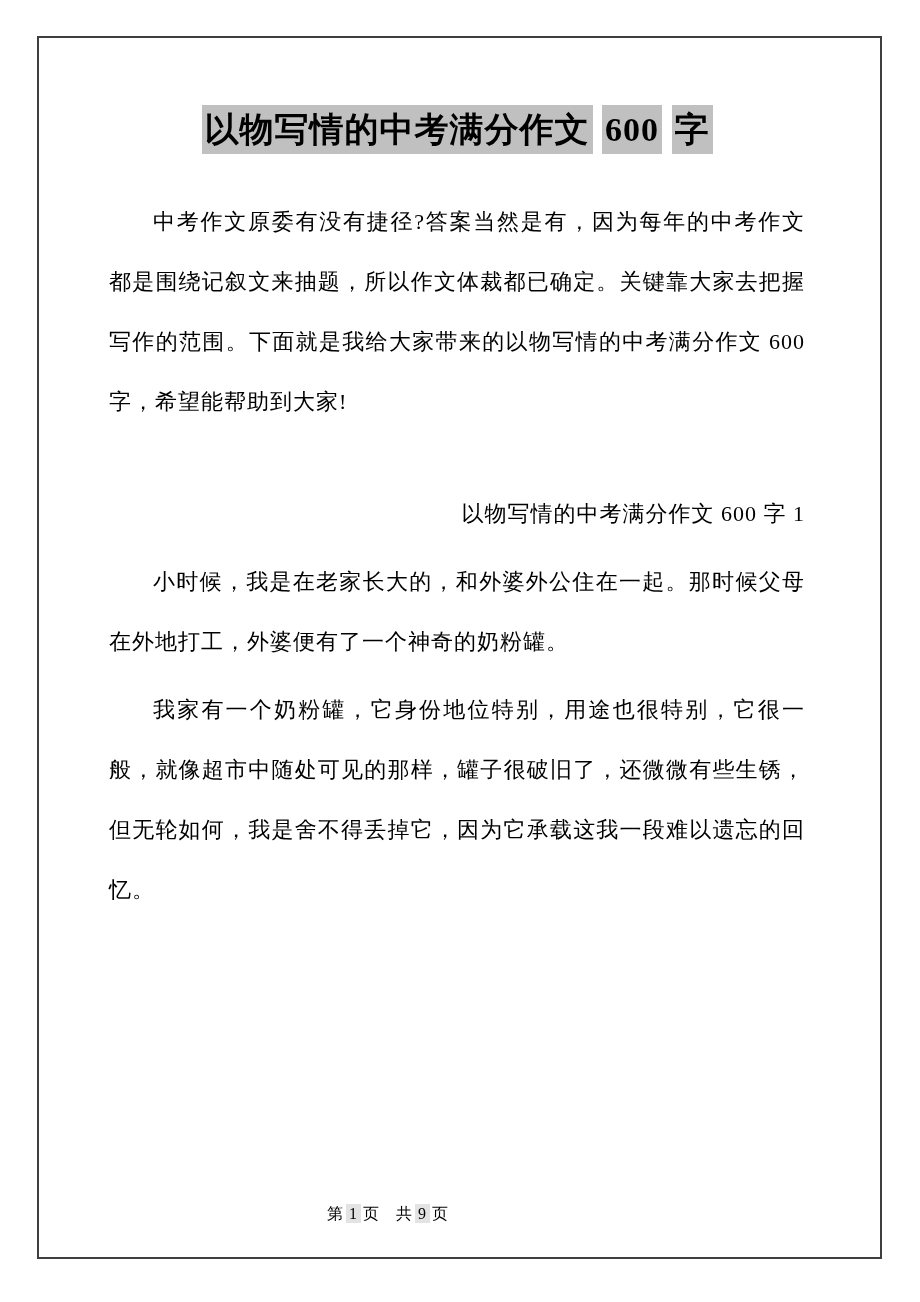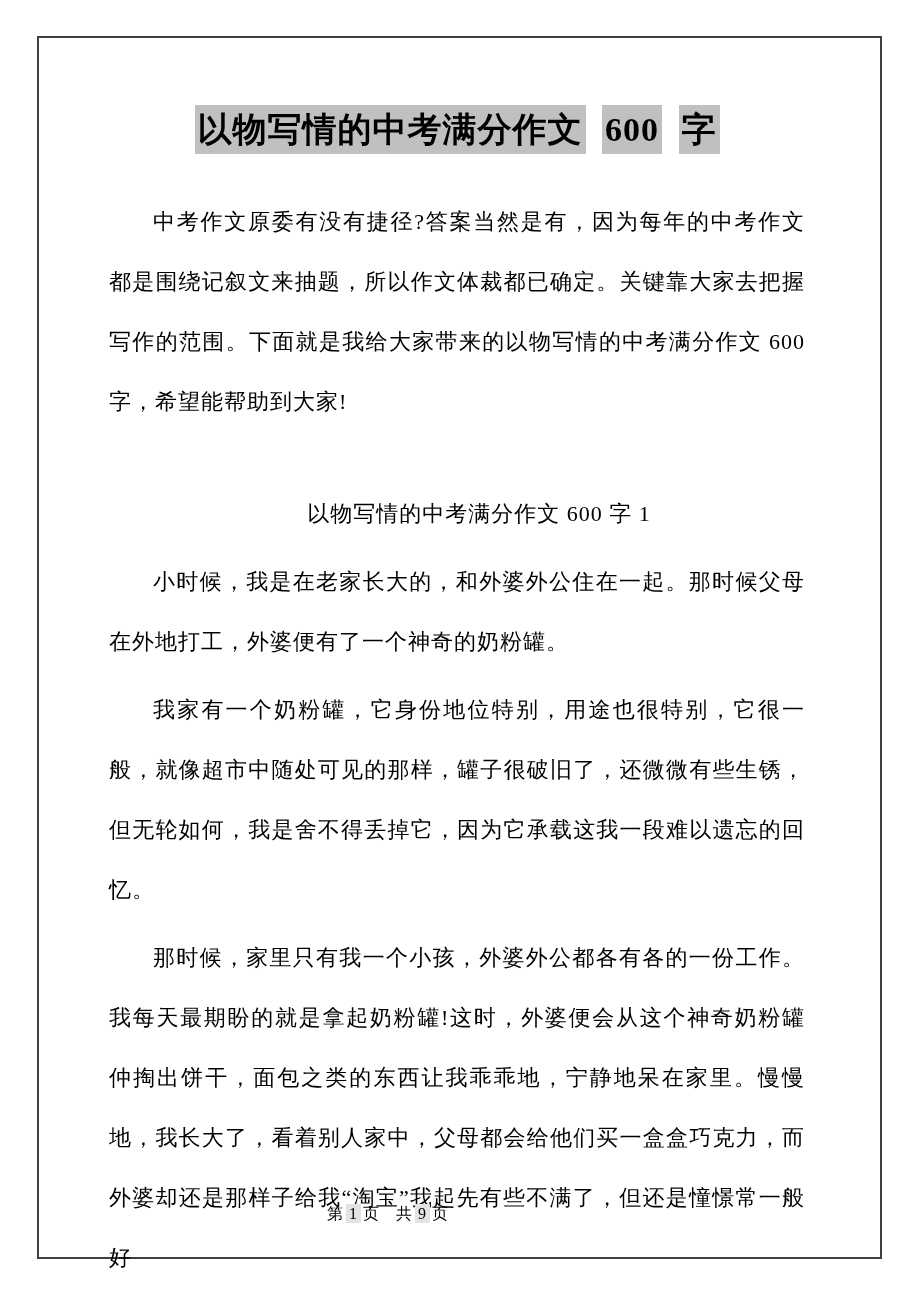--- a/index.html
+++ b/index.html
@@ -37,34 +37,33 @@
     text-align: center;
     line-height: 60px;
     letter-spacing: 1px;
     white-space: nowrap;
   }
   .doc-title .hl {
     background: #c0c0c0;
     padding: 6px 3px;
   }
   .doc-title .hl + .hl {
-    margin-left: 7px;
   }
   .para {
     margin: 8px;
     font-size: 22px;
     line-height: 60px;
     letter-spacing: 1px;
     text-align: justify;
     text-justify: inter-character;
     text-indent: 2em;
   }
   .section-head {
     margin-top: 52px;
-    text-align: center;
+    text-align: right;
   }
   .page-footer {
     position: absolute;
     left: 0;
     top: 1202px;
     width: 776px;
     text-align: center;
     font-size: 16px;
     line-height: 24px;
     letter-spacing: 1px;
@@ -90,18 +89,17 @@
     <span class="hl">600</span>
     <span class="hl">字</span>
   </h1>
 
   <p class="para">中考作文原委有没有捷径?答案当然是有，因为每年的中考作文都是围绕记叙文来抽题，所以作文体裁都已确定。关键靠大家去把握写作的范围。下面就是我给大家带来的以物写情的中考满分作文 600 字，希望能帮助到大家!</p>
 
   <p class="para section-head">以物写情的中考满分作文 600 字 1</p>
 
   <p class="para">小时候，我是在老家长大的，和外婆外公住在一起。那时候父母在外地打工，外婆便有了一个神奇的奶粉罐。</p>
   <p class="para">我家有一个奶粉罐，它身份地位特别，用途也很特别，它很一般，就像超市中随处可见的那样，罐子很破旧了，还微微有些生锈，但无轮如何，我是舍不得丢掉它，因为它承载这我一段难以遗忘的回忆。</p>
-  <p class="para">那时候，家里只有我一个小孩，外婆外公都各有各的一份工作。我每天最期盼的就是拿起奶粉罐!这时，外婆便会从这个神奇奶粉罐仲掏出饼干，面包之类的东西让我乖乖地，宁静地呆在家里。慢慢地，我长大了，看着别人家中，父母都会给他们买一盒盒巧克力，而外婆却还是那样子给我“淘宝”我起先有些不满了，但还是憧憬常一般好</p>
 </div>
 
 <div class="page-footer">
   <span>第</span><span class="field">1</span><span>页</span><span class="footer-gap"></span><span>共</span><span class="field">9</span><span>页</span>
 </div>
 
 </body></html>

